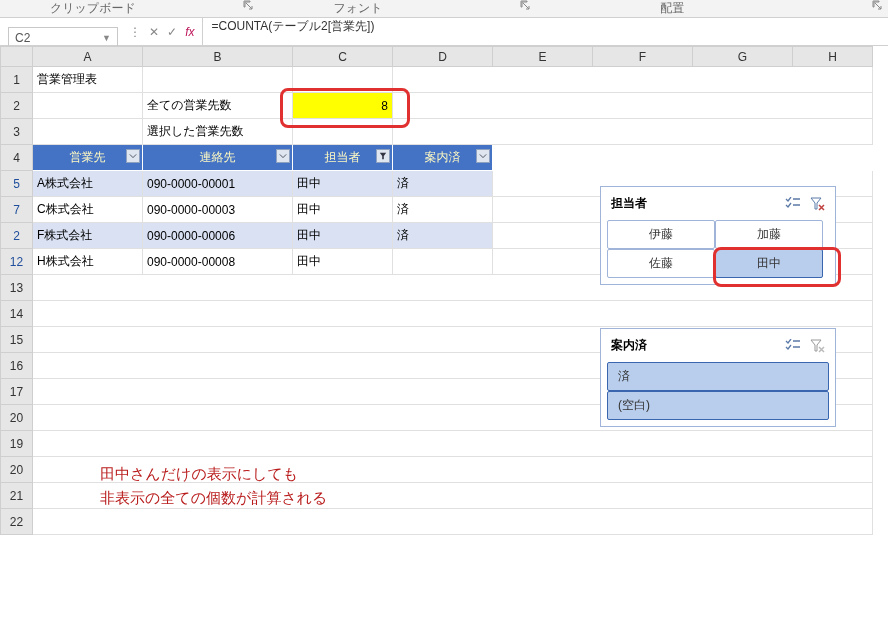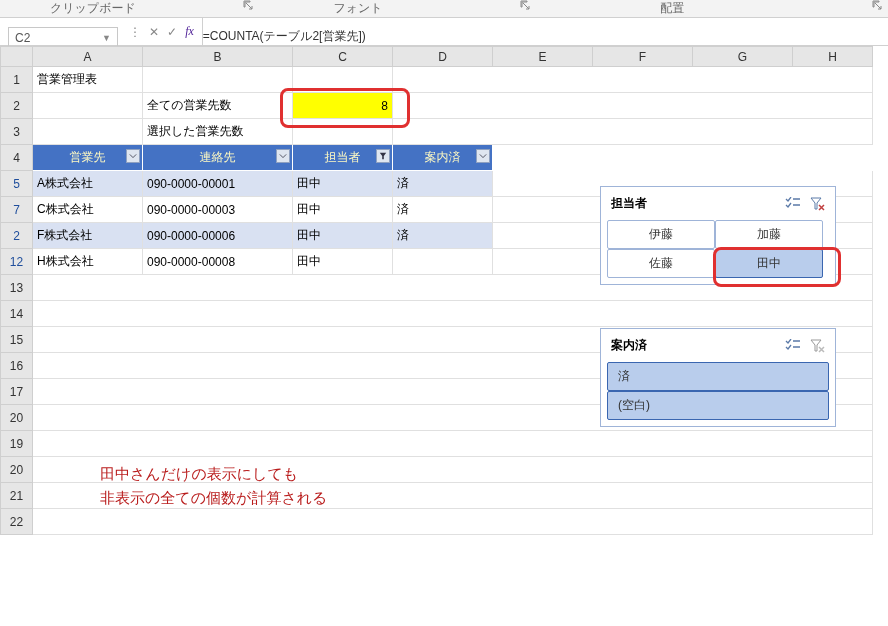--- a/index.html
+++ b/index.html
@@ -38,27 +38,28 @@
     height: 22px;
     margin: 12px 3px 0 8px;
     display: flex;
     align-items: center;
     padding: 0 6px;
     color: #555;
     justify-content: space-between;
   }
   .name-box .dd { font-size:9px; color:#888;}
   .fx-icons { display:flex; align-items:center; gap:8px; padding:0 8px; color:#888;}
-  .fx-icons .fx { font-style: italic; font-family: Liberation Serif, serif; color:#4c1d95;}
+  .fx-icons .fx { font-style: italic; font-family: Liberation Sans, sans-serif; color:#be185d;}
   .formula-input {
     flex: 1;
     border-left: 1px solid #d0d0d0;
     height: 100%;
     display: flex;
-    align-items: flex-end;
+    align-items: flex-start;
+    padding-left: 8px;
     color: #333;
   }
 
   .sheet-area { position: relative; }
 
   table.grid { border-collapse: collapse; table-layout: fixed; }
   .colhead, .rowhead, .corner {
     background: #e6e6e6;
     border: 1px solid #cfcfcf;
     text-align: center;

